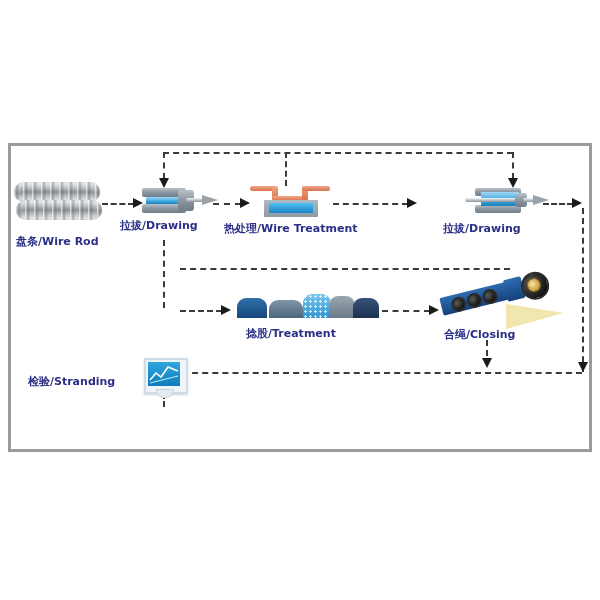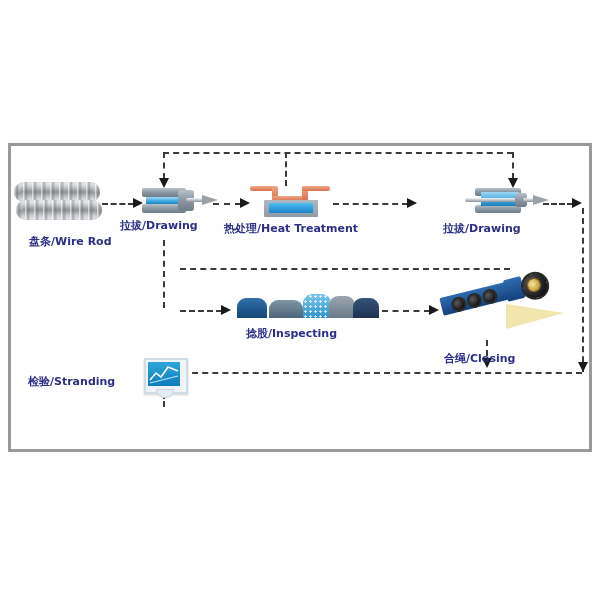--- a/index.html
+++ b/index.html
@@ -263,21 +263,21 @@
       <div class="coil" style="left:0px;top:2px;">
         <div class="cap" style="left:-2px;"></div>
           <div class="cap" style="right:-2px;"></div>
       </div>
       <div class="coil" style="left:2px;top:20px;">
         <div class="cap" style="left:-2px;"></div>
           <div class="cap" style="right:-2px;"></div>
       </div>
     </div>
   </div>
-  <div class="lbl" style="left:29px;top:234px;">
+  <div class="lbl" style="left:16px;top:234px;">
     <span>盘条/Wire Rod</span>
   </div>
 
   <div class="node" style="left:142px;top:186px;width:78px;height:30px;">
     <div class="icon" style="width:78px;height:30px;">
       <div class="draw-body" style="left:0px;top:2px;width:44px;height:9px;"></div>
       <div class="draw-body" style="left:0px;top:18px;width:44px;height:9px;"></div>
       <div class="draw-blue" style="left:4px;top:11px;width:38px;height:7px;"></div>
       <div class="draw-body" style="left:36px;top:4px;width:16px;height:21px;border-radius:3px;"></div>
       <div class="draw-rod" style="left:44px;top:12px;width:22px;"></div>
@@ -293,21 +293,21 @@
       <div class="bath-rail" style="left:0px;top:4px;width:26px;height:5px;"></div>
       <div class="bath-rail" style="left:22px;top:4px;width:6px;height:14px;"></div>
       <div class="bath-rail" style="left:22px;top:14px;width:36px;height:5px;"></div>
       <div class="bath-rail" style="left:52px;top:4px;width:6px;height:14px;"></div>
       <div class="bath-rail" style="left:52px;top:4px;width:28px;height:5px;"></div>
       <div class="bath-tank" style="left:14px;top:18px;width:54px;height:17px;"></div>
       <div class="bath-liquid" style="left:19px;top:21px;width:44px;height:10px;"></div>
     </div>
   </div>
   <div class="lbl" style="left:224px;top:221px;">
-    <span>热处理/Heat Treatment</span>
+    <span>热处理/Wire Treatment</span>
   </div>
 
   <div class="node" style="left:465px;top:186px;width:88px;height:30px;">
     <div class="icon" style="width:88px;height:30px;">
       <div class="draw-body" style="left:10px;top:2px;width:46px;height:8px;"></div>
       <div class="draw-body" style="left:10px;top:19px;width:46px;height:8px;"></div>
       <div class="draw-blue" style="left:16px;top:6px;width:38px;height:14px;"></div>
       <div class="draw-rod" style="left:0px;top:12px;width:62px;"></div>
       <div class="draw-body" style="left:50px;top:7px;width:12px;height:14px;border-radius:3px;"></div>
       <div class="draw-rod" style="left:58px;top:12px;width:16px;"></div>
@@ -323,38 +323,38 @@
       <div class="hood dark" style="left:0px;top:6px;width:30px;height:20px;"></div>
       <div class="hood mid" style="left:32px;top:8px;width:34px;height:18px;"></div>
       <div class="hood light" style="left:66px;top:2px;width:28px;height:24px;">
           <div class="dots"></div>
         </div>
       <div class="hood steel" style="left:92px;top:4px;width:26px;height:22px;"></div>
       <div class="hood navy" style="left:116px;top:6px;width:26px;height:20px;"></div>
     </div>
   </div>
   <div class="lbl" style="left:246px;top:326px;">
-    <span>捻股/Inspecting</span>
+    <span>捻股/Treatment</span>
   </div>
 
   <div class="node" style="left:440px;top:290px;width:130px;height:44px;">
     <div class="icon" style="width:130px;height:44px;">
       <div class="rope-fan" style="left:66px;top:14px;"></div>
       <div class="close-wrap" style="left:2px;top:8px;width:120px;height:22px;">
         <div class="close-bar" style="left:0px;top:0px;width:70px;height:18px;"></div>
         <div class="close-ring" style="left:10px;top:3px;width:11px;height:11px;"></div>
         <div class="close-ring" style="left:26px;top:3px;width:11px;height:11px;"></div>
         <div class="close-ring" style="left:42px;top:3px;width:11px;height:11px;"></div>
         <div class="close-bar" style="left:66px;top:-2px;width:18px;height:22px;"></div>
         <div class="close-ring" style="left:82px;top:-3px;width:24px;height:24px;"></div>
         <div class="close-hub" style="left:88px;top:3px;width:12px;height:12px;"></div>
       </div>
     </div>
   </div>
-  <div class="lbl" style="left:444px;top:327px;margin-top:24px;">
+  <div class="lbl" style="left:444px;top:327px;">
     <span>合绳/Closing</span>
   </div>
 
   <div class="node" style="left:144px;top:358px;width:42px;height:42px;">
     <div class="icon" style="width:42px;height:42px;">
       <div class="mon-frame" style="left:0px;top:0px;width:40px;height:32px;"></div>
       <div class="mon-screen" style="left:4px;top:4px;width:32px;height:24px;">
         <svg width="32" height="24" viewBox="0 0 32 24">
           <polyline points="2,18 8,11 13,15 20,5 30,9" fill="none" stroke="#ffffff" stroke-width="1.6"></polyline>
           <polyline points="2,21 30,14" fill="none" stroke="#bde6fa" stroke-width="1.1"></polyline>

